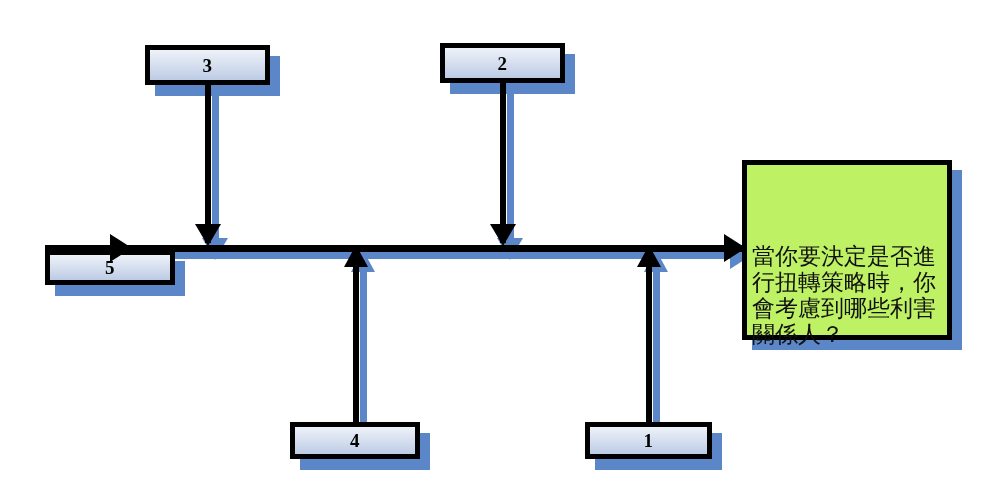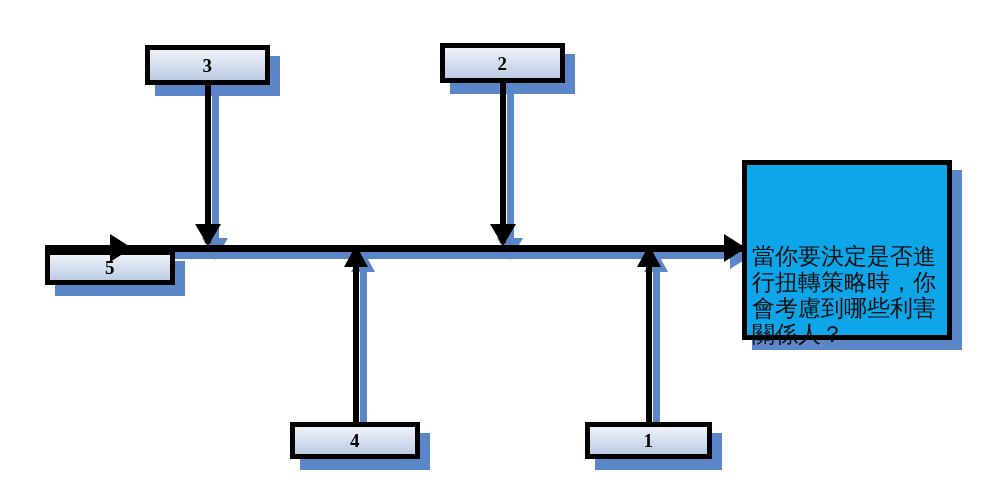--- a/index.html
+++ b/index.html
@@ -46,21 +46,21 @@
     color: #000000;
     line-height: 1;
     letter-spacing: 0.5px;
   }
 
   
   #effect-box {
     position: absolute;
     box-sizing: border-box;
     border: 5px solid #000000;
-    background: #0ea5e9;
+    background: #bef264;
     z-index: 6;
     padding: 12px;
   }
   #effect-text {
     position: absolute;
     left: 5px;
     top: 78px;
     width: 196px;
     font-family: "DejaVu Sans", "Liberation Sans", sans-serif;
     font-size: 23px;

